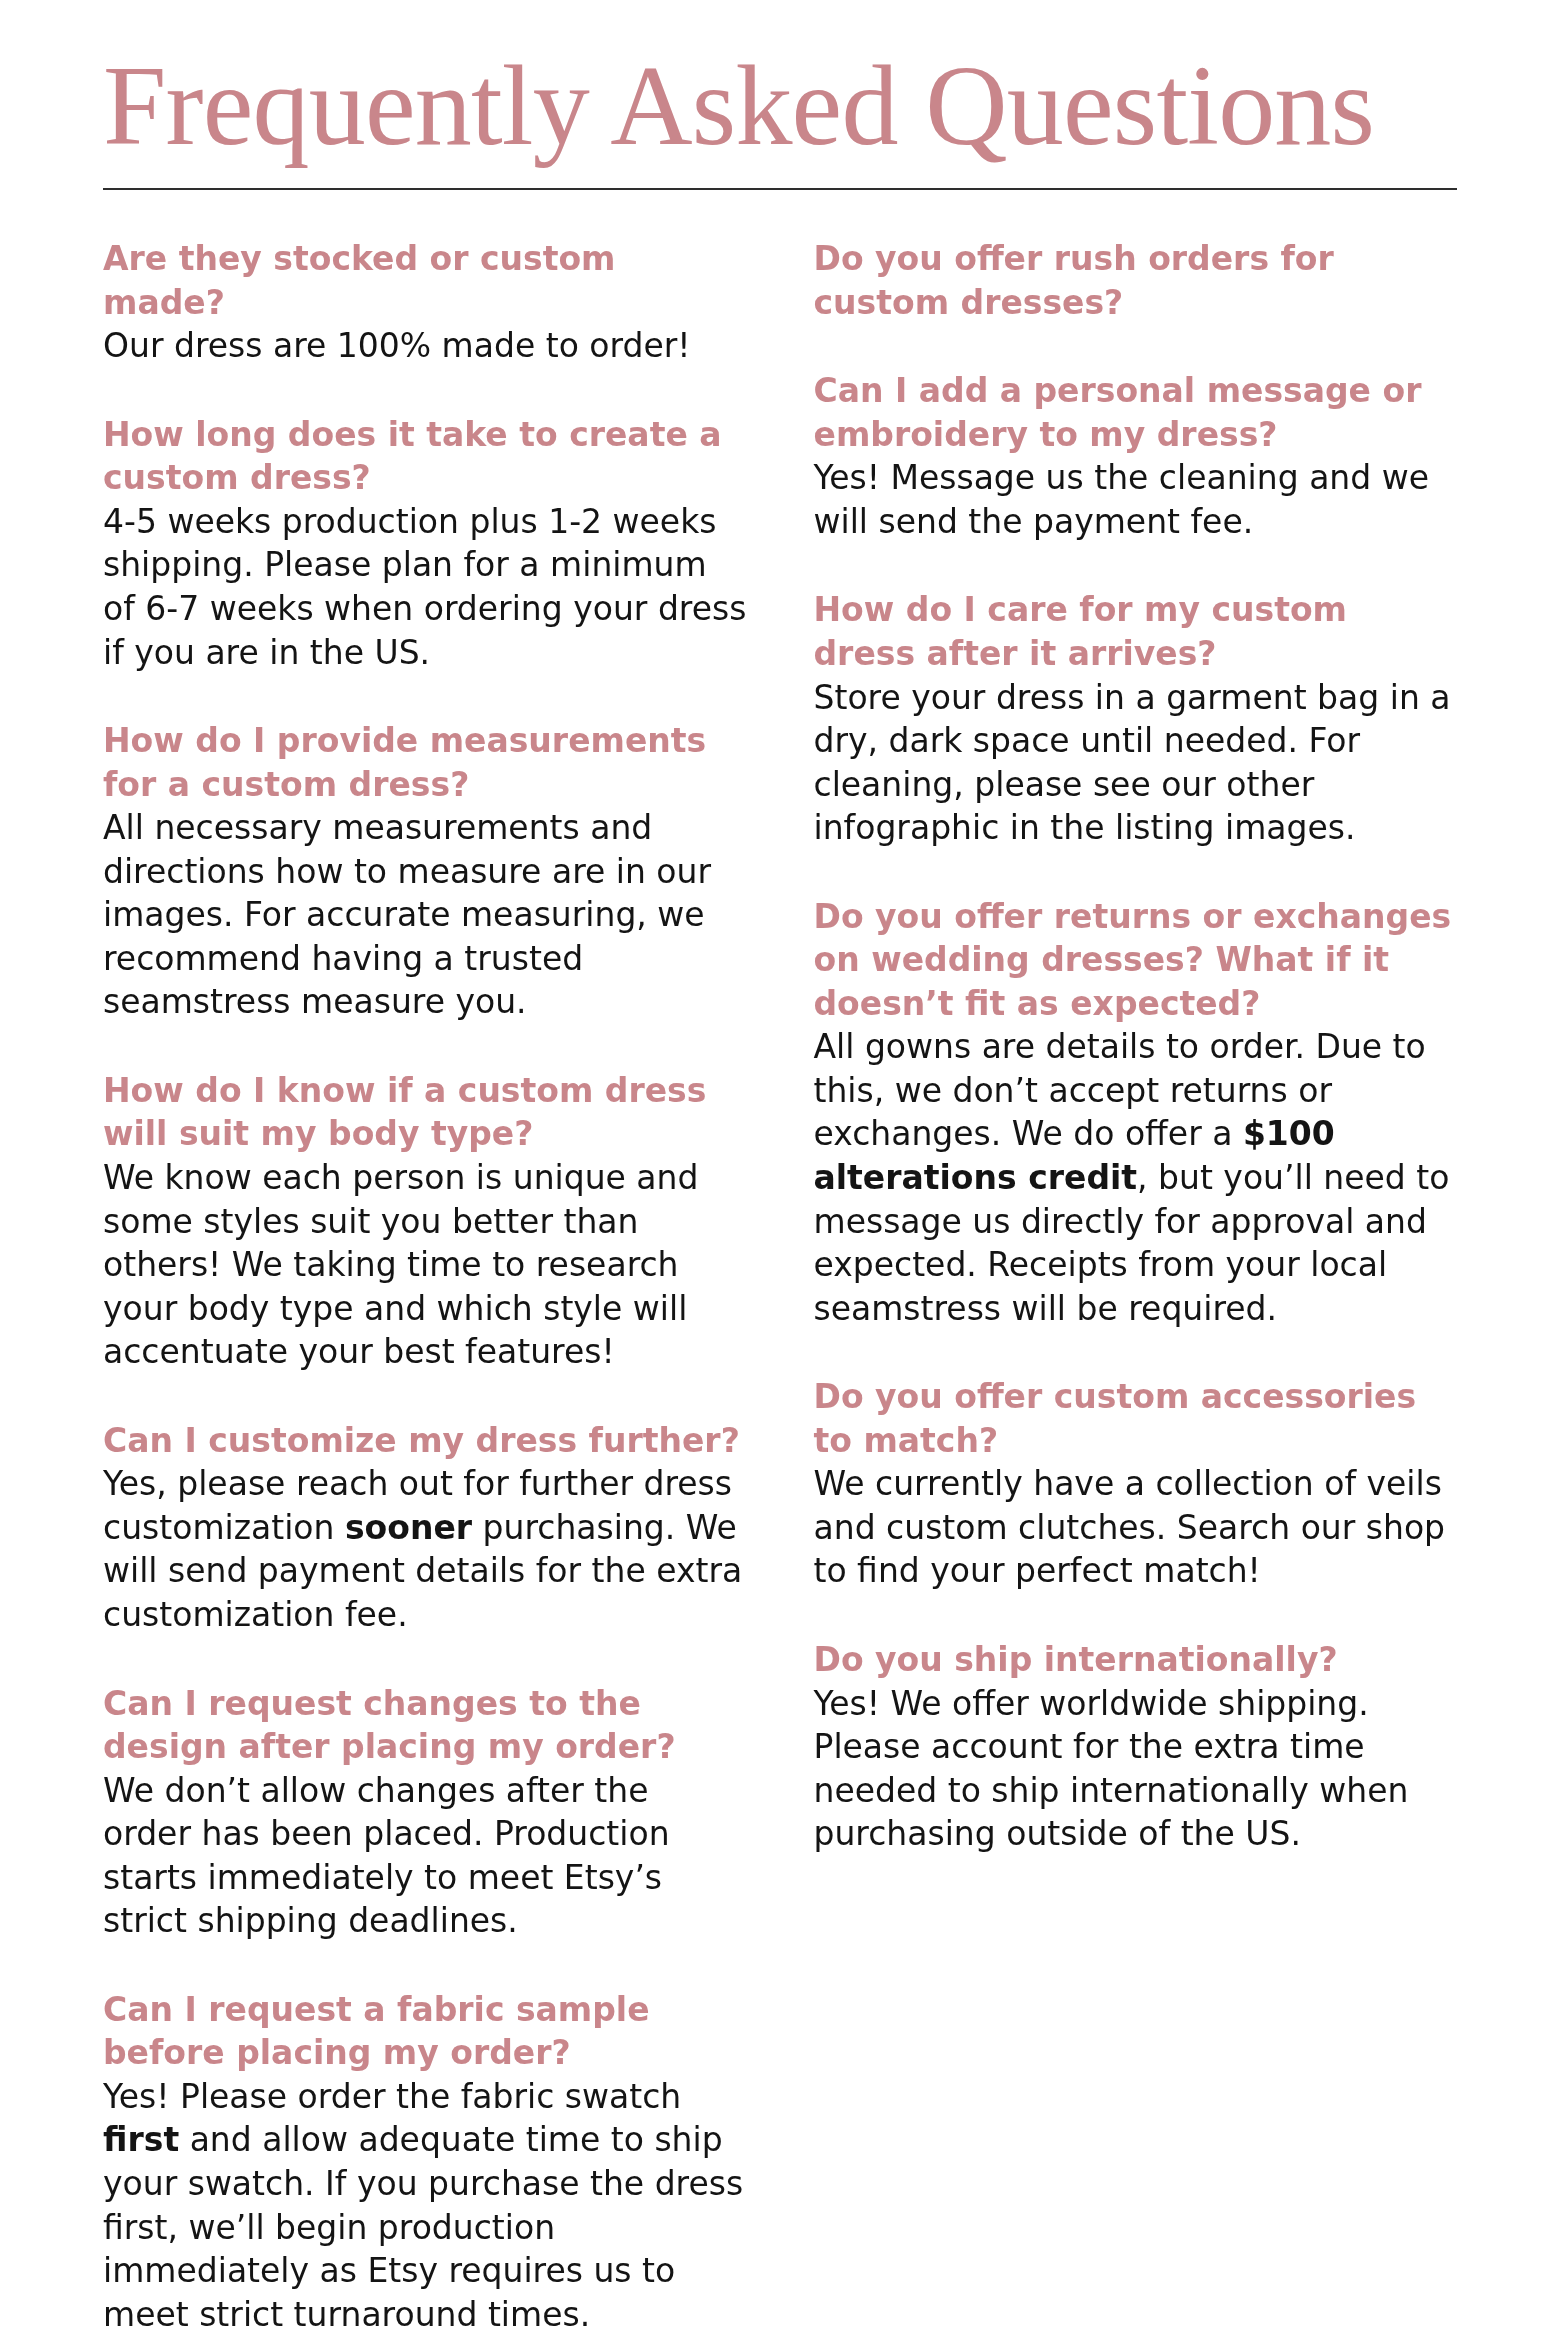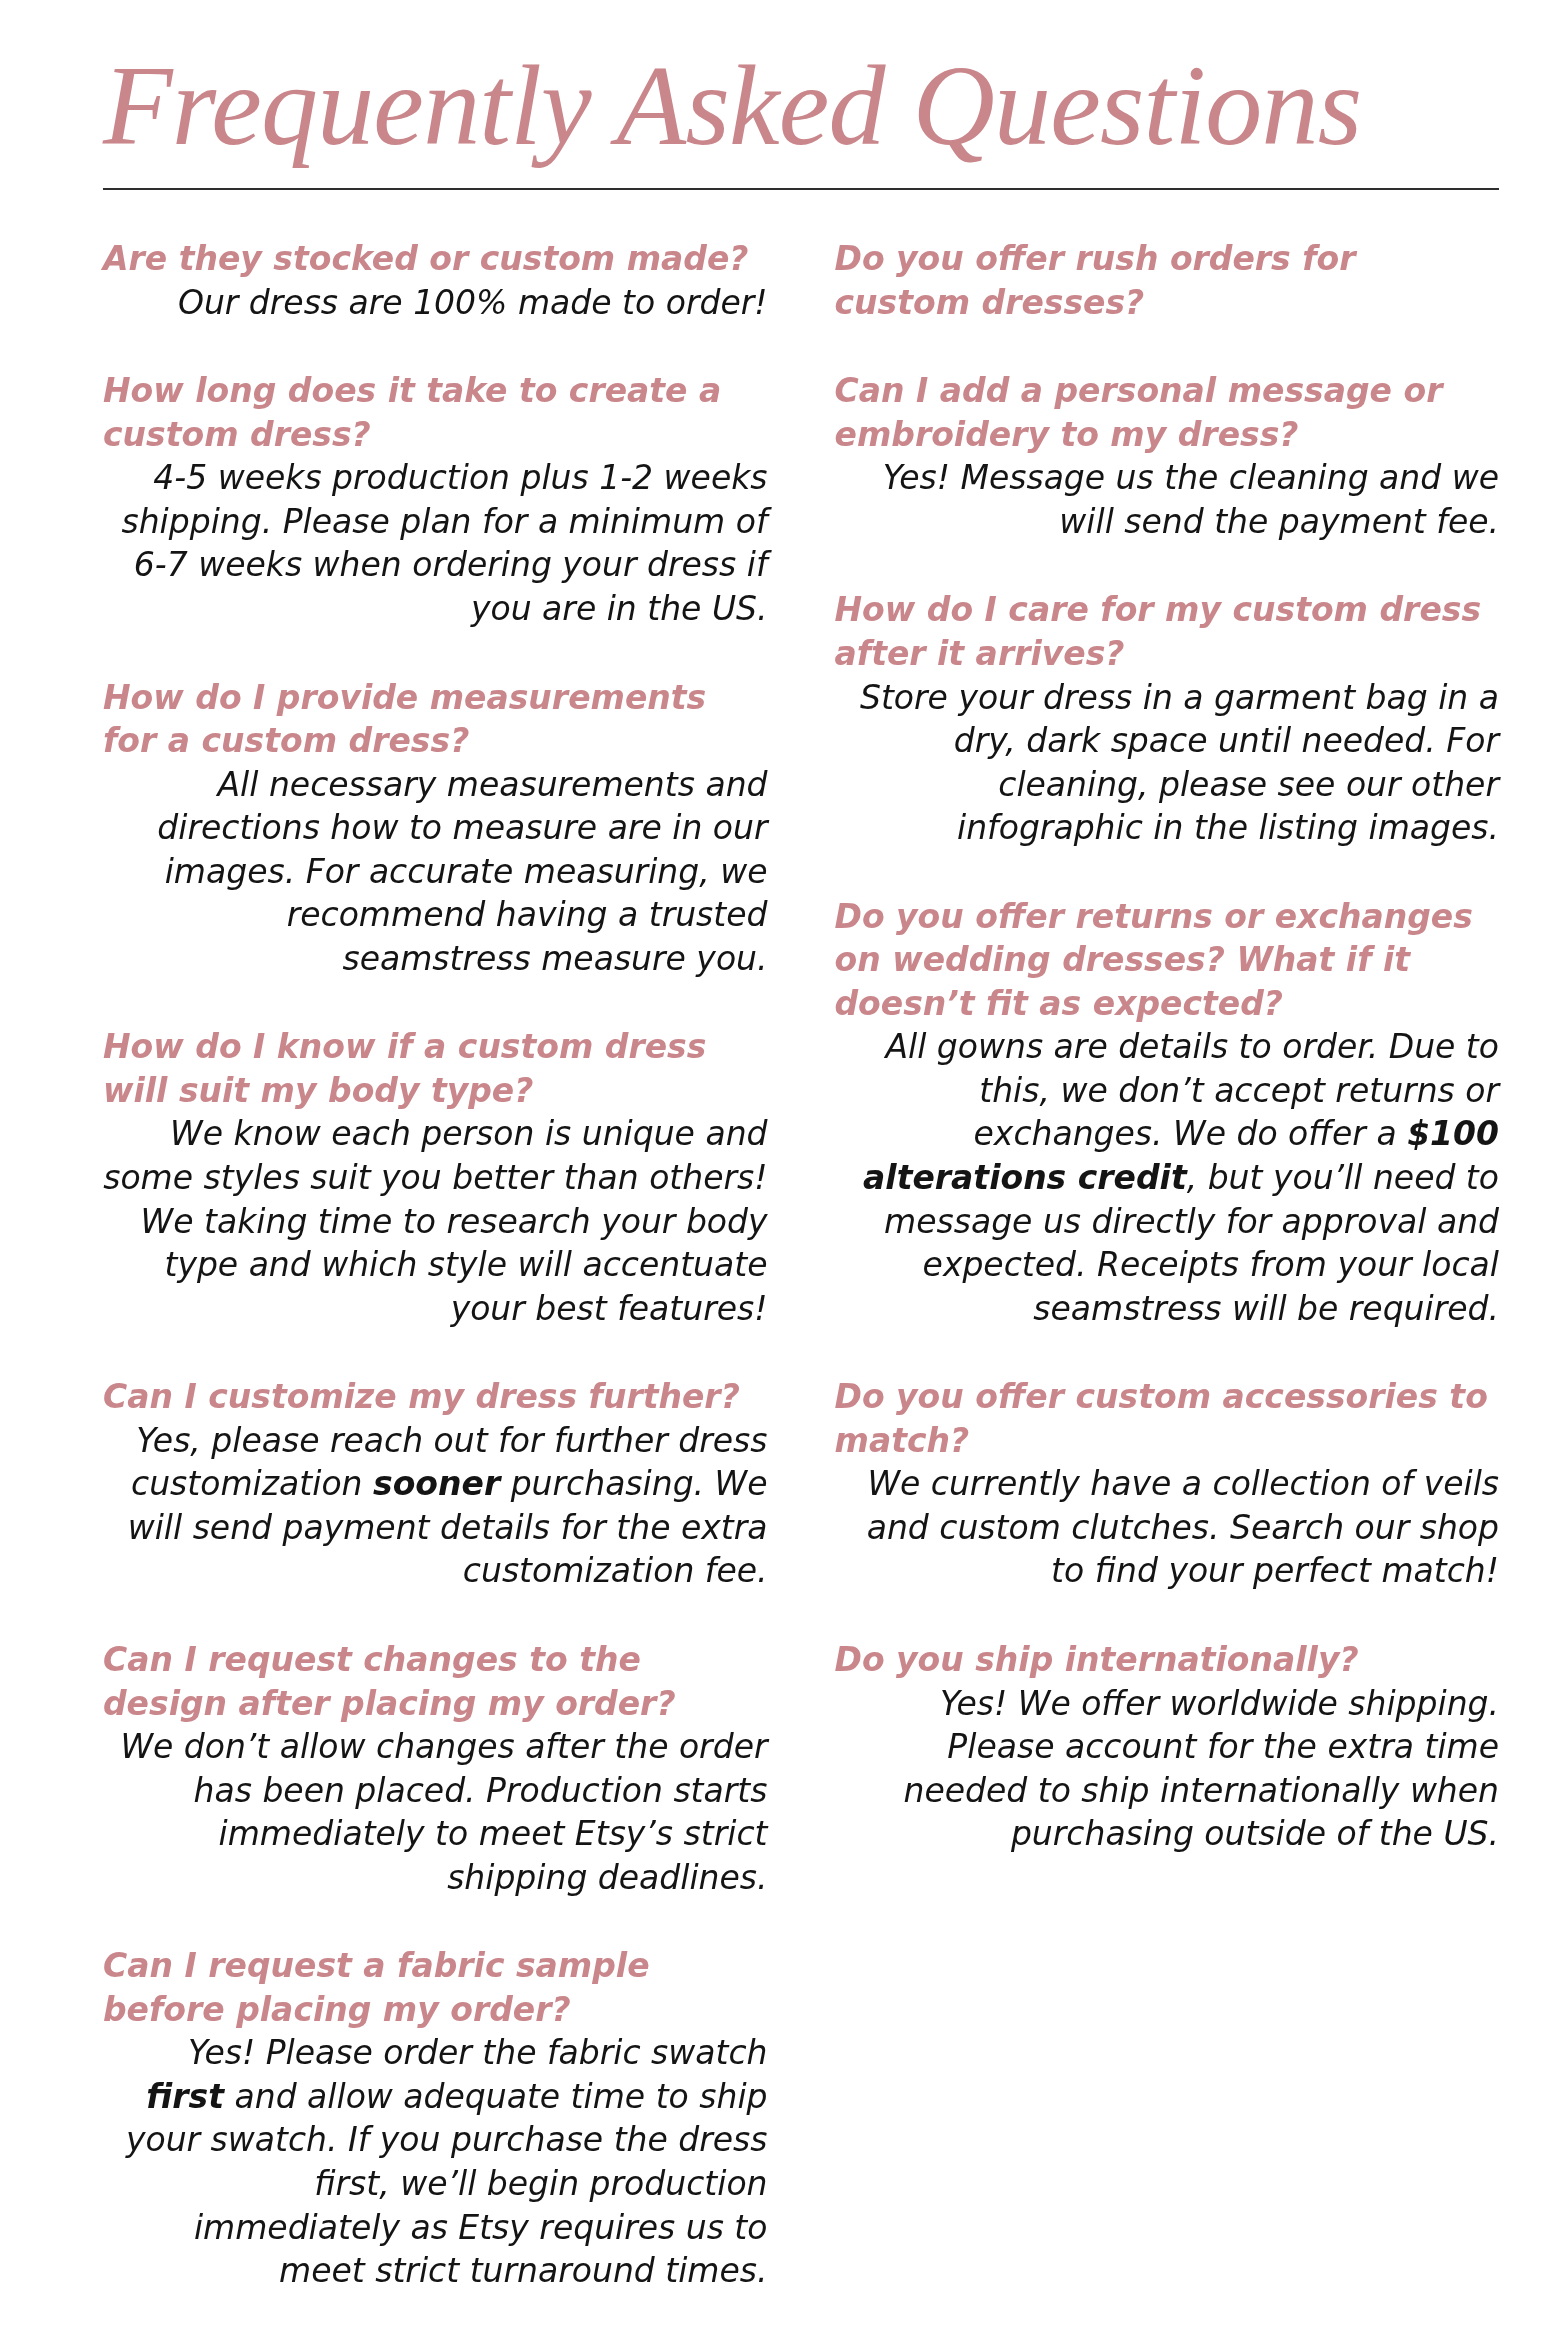--- a/index.html
+++ b/index.html
@@ -10,23 +10,22 @@
   }
   *{box-sizing:border-box;}
   html,body{margin:0;padding:0;}
   body{
     width:1561px;height:2342px;
     background:var(--bg);
     font-family:"DejaVu Sans",sans-serif;
   }
   .page{
     width:100%;height:100%;
-    padding:32px 62px 0 103px;
+    padding:32px 104px 0 103px;
     overflow:hidden;
-    font-style:italic;
   }
   .title{
     margin:0;
     font-family:"Liberation Serif",serif;
     font-weight:400;
     font-size:114px;
     line-height:1.3;
     letter-spacing:-0.8px;
     color:var(--accent);
     white-space:nowrap;
@@ -57,21 +56,20 @@
     line-height:1.32;
     color:var(--accent);
   }
   .a{
     margin:0;
     font-family:"DejaVu Sans",sans-serif;
     font-weight:400;
     font-size:33px;
     line-height:1.32;
     color:var(--text);
-    text-align:right;
   }
   .a .b{font-weight:bold;}
 </style>
 </head>
 <body>
 
 <div class="page">
   <h1 class="title">Frequently Asked Questions</h1>
   <hr class="divider">
   <div class="columns">

